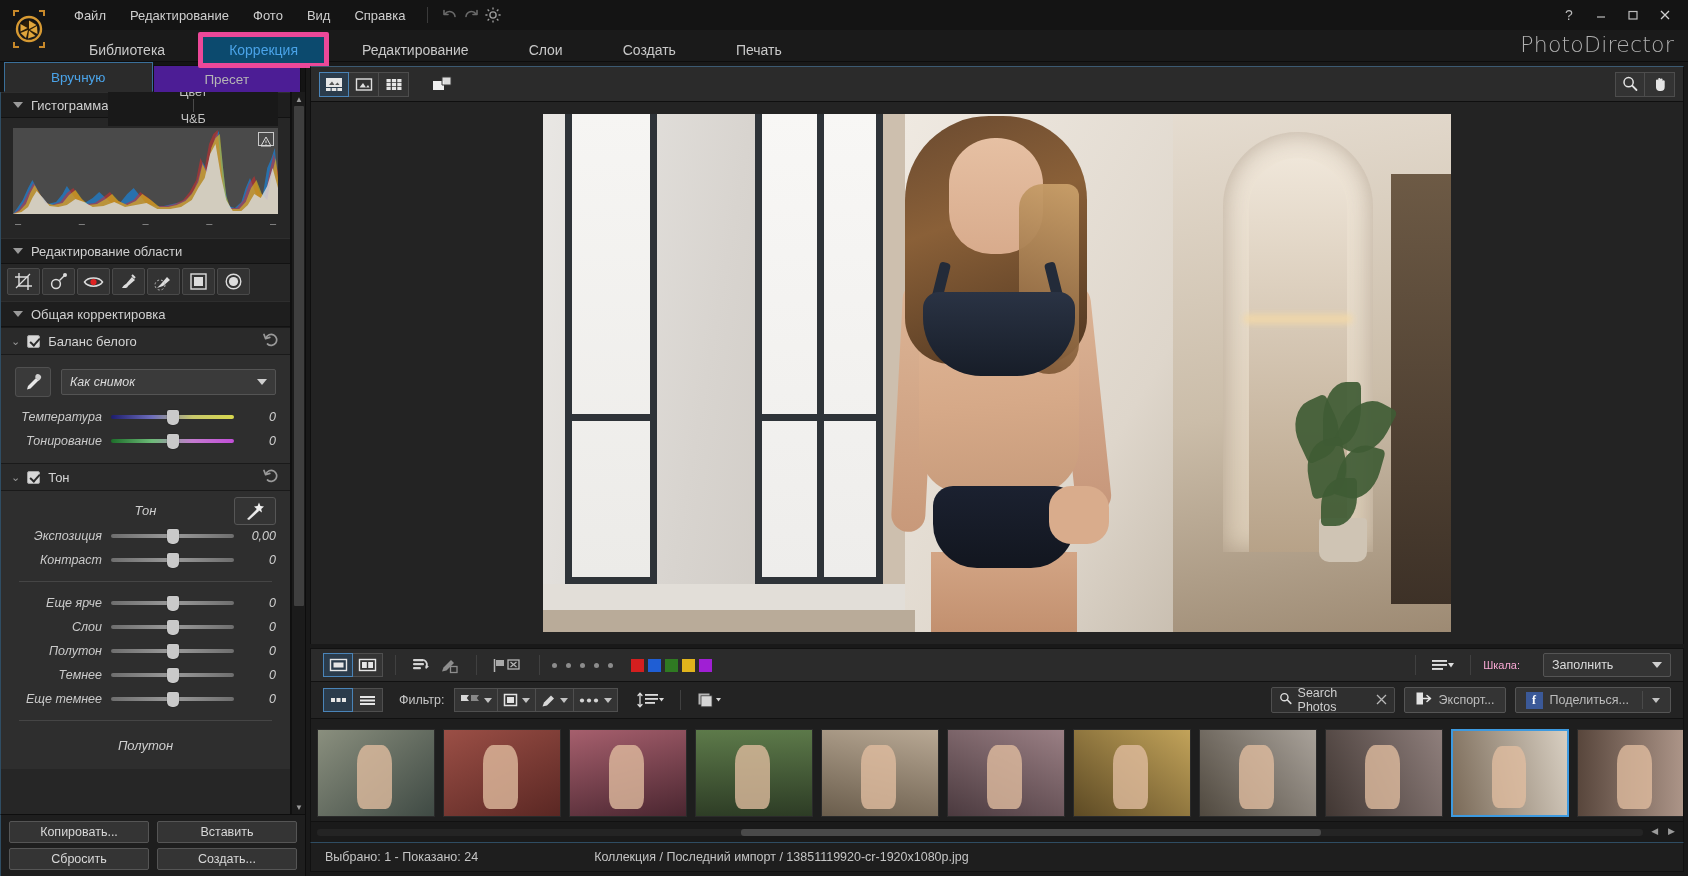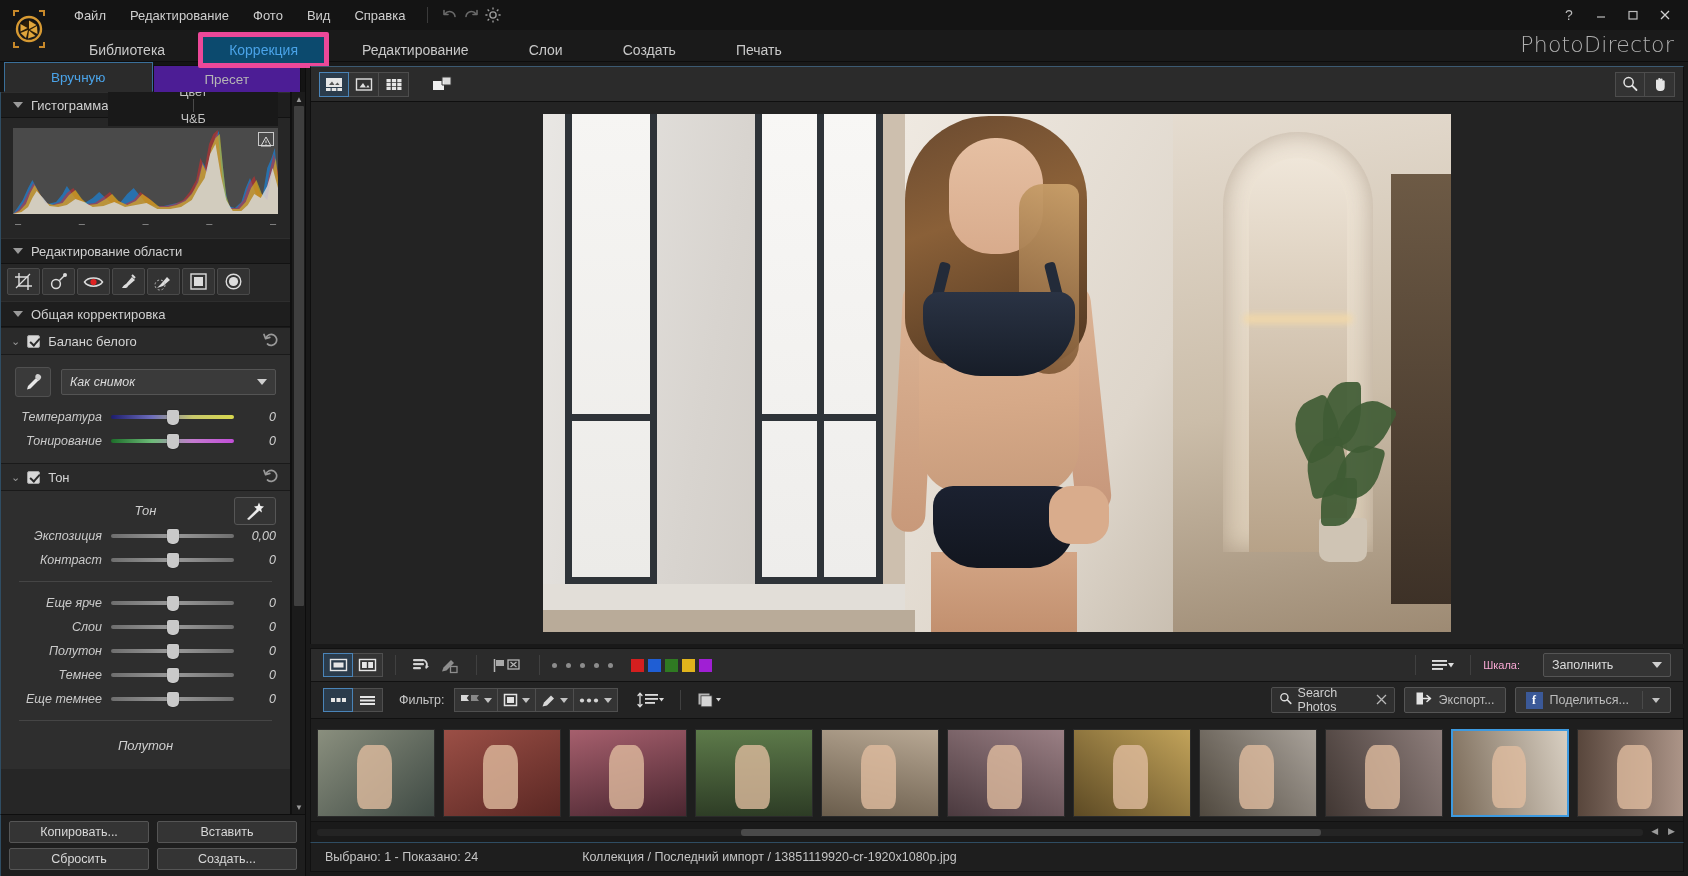--- a/index.html
+++ b/index.html
@@ -164,21 +164,21 @@
   .filmstrip{ flex:0 0 104px; margin:0 4px; background:#1e1e1e; border:1px solid #111; display:flex; align-items:center; padding:6px 6px 0 6px; gap:8px; overflow:hidden;}
   .thumb{ width:118px; height:88px; flex:0 0 118px; background:#3a3a3a; border:1px solid #2a2a2a; position:relative; overflow:hidden;}
   .thumb.selected{ border:2px solid #3d9ae0; }
   .thumb .img{ position:absolute; inset:0; }
 
   .hscroll{ flex:0 0 20px; margin:0 4px; background:#1a1a1a; border-left:1px solid #111; border-right:1px solid #111; display:flex; align-items:center; position:relative;}
   .hs-track{ position:absolute; left:6px; right:40px; height:7px; background:#242424; border-radius:3px; top:7px;}
   .hs-thumb{ position:absolute; left:430px; width:580px; height:7px; background:#4a4a4a; border-radius:3px; top:7px;}
   .hs-arrows{ position:absolute; right:8px; display:flex; gap:10px; color:#9b9b9b; font-size:9px; top:4px;}
 
-  .statusbar{ flex:0 0 30px; margin:0 4px 4px; background:#1e1e1e; border:1px solid #111; border-top:1px solid #2f4d63; display:flex; align-items:center; padding:0 14px; gap:0;}
+  .statusbar{ flex:0 0 30px; margin:0 4px 4px; background:#1e1e1e; border:1px solid #111; border-top:1px solid #2f4d63; display:flex; align-items:center; padding:0 14px; gap:12px;}
   .st1{ font-size:12.5px; color:#c4c4c4;}
   .st2{ font-size:12.5px; color:#c4c4c4; margin-left:104px;text-align:center;}
 </style>
 </head>
 <body>
 
 <div class="app">
 
   <div class="titlebar">
     <div class="menu-area">

